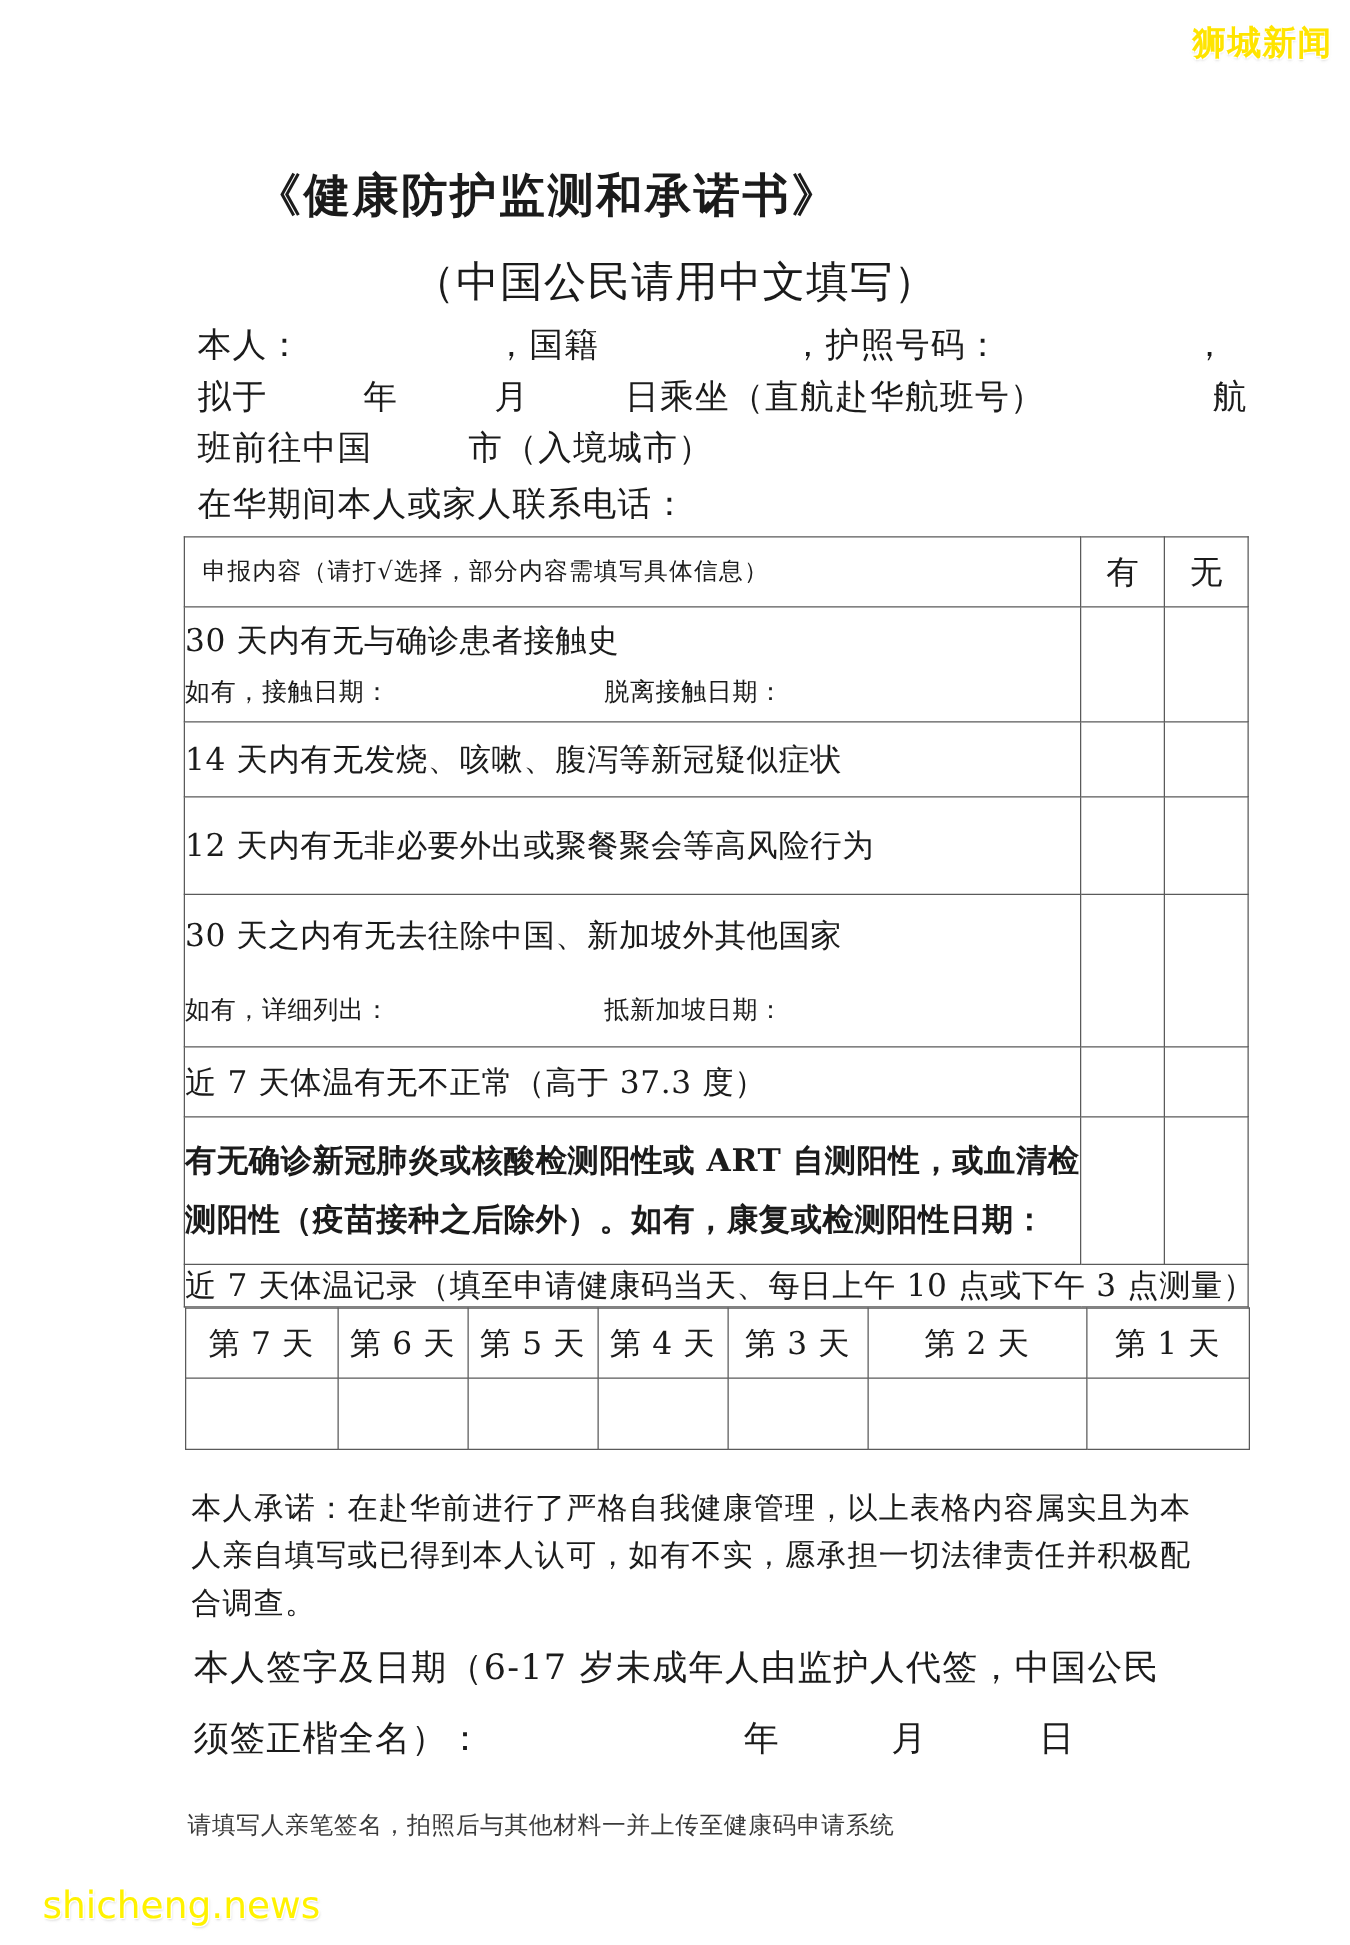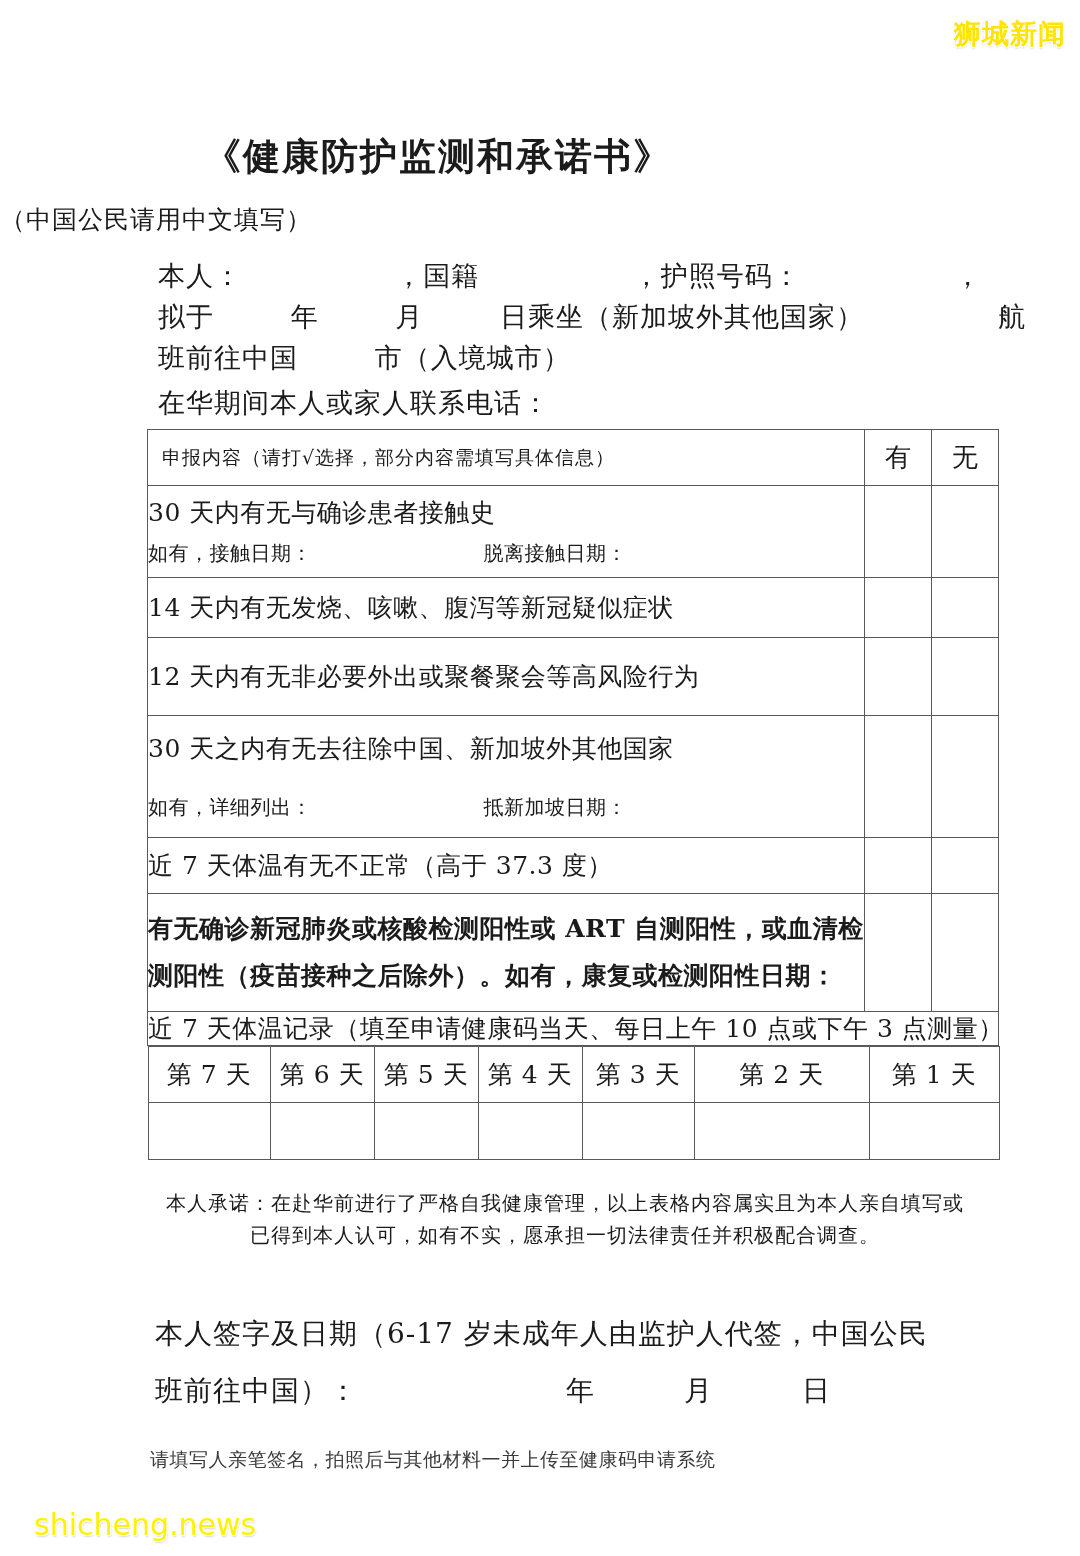--- a/index.html
+++ b/index.html
@@ -62,22 +62,22 @@
     text-align: center;
     font-size: 37px;
     font-weight: bold;
     letter-spacing: 2px;
   }
   .doc-subtitle {
     position: absolute;
     top: 203px;
     left: 0;
     width: 1080px;
-    text-align: left;
-    font-size: 25px;
+    text-align: center;
+    font-size: 34px;
     letter-spacing: 1px;
   }
 
   
   .hdr {
     position: absolute;
     left: 158px;
     font-size: 27px;
     letter-spacing: 1px;
     white-space: pre;
@@ -168,26 +168,25 @@
   .dw2 { width: 104px; }
   .dw3 { width: 104px; }
   .dw4 { width: 104px; }
   .dw5 { width: 112px; }
   .dw6 { width: 175px; }
   .dw7 { width: 130px; }
 
   
   .body-para {
     position: absolute;
-    left: 165px;
+    left: 153px;
     width: 800px;
-    font-size: 20px;
+    font-size: 24px;
     line-height: 1.58;
     letter-spacing: 1px;
-    text-align: center;
   }
   .pledge { top: 1188px; }
   .sign-line-1 {
     position: absolute;
     left: 155px;
     top: 1315px;
     font-size: 28px;
     letter-spacing: 1px;
     white-space: pre;
   }
@@ -213,21 +212,21 @@
 <body>
 
 <div id="page">
 
   <div class="wm-top">狮城新闻</div>
 
   <div class="doc-title">《健康防护监测和承诺书》</div>
   <div class="doc-subtitle">（中国公民请用中文填写）</div>
 
   <div class="hdr hdr-1">本人：                ，国籍                ，护照号码：                ，</div>
-  <div class="hdr hdr-2">拟于        年        月        日乘坐（新加坡外其他国家）              航</div>
+  <div class="hdr hdr-2">拟于        年        月        日乘坐（直航赴华航班号）              航</div>
   <div class="hdr hdr-3">班前往中国        市（入境城市）</div>
   <div class="hdr hdr-4">在华期间本人或家人联系电话：</div>
 
   <table class="tbl">
     <colgroup>
       <col class="col-q">
         <col class="col-y">
         <col class="col-n">
     </colgroup>
     <tbody>
@@ -326,18 +325,18 @@
               </tr>
             </tbody>
           </table>
         </td>
       </tr>
     </tbody>
   </table>
 
   <div class="body-para pledge">本人承诺：在赴华前进行了严格自我健康管理，以上表格内容属实且为本人亲自填写或已得到本人认可，如有不实，愿承担一切法律责任并积极配合调查。</div>
   <div class="sign-line-1">本人签字及日期（6-17 岁未成年人由监护人代签，中国公民</div>
-  <div class="sign-line-2">班前往中国）：                     年         月         日</div>
+  <div class="sign-line-2">须签正楷全名）：                     年         月         日</div>
 
   <div class="footnote">请填写人亲笔签名，拍照后与其他材料一并上传至健康码申请系统</div>
 
   <div class="wm-bottom">shicheng.news</div>
 </div>
 
 </body></html>

